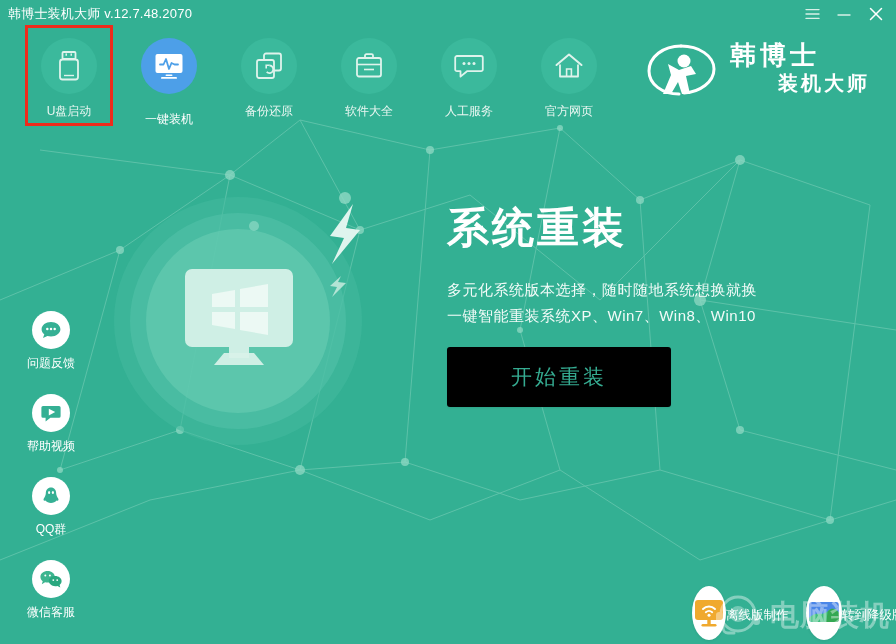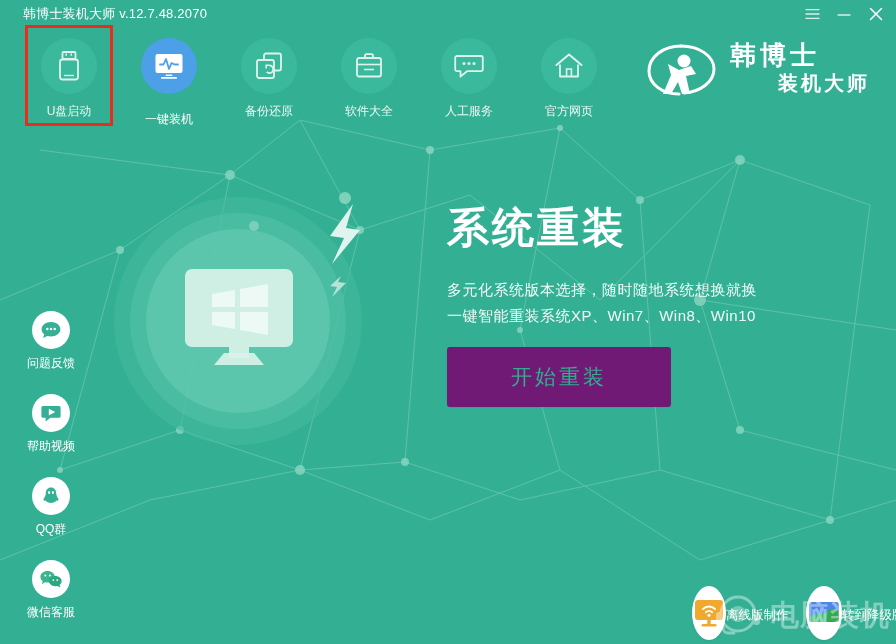--- a/index.html
+++ b/index.html
@@ -18,21 +18,21 @@
 
   
   .bg-net { position:absolute; left:0; top:0; width:896px; height:644px; pointer-events:none; }
 
   
   .titlebar {
     position: absolute; left:0; top:0; width:896px; height:28px;
     display:flex; align-items:center;
   }
   .title-text {
-    margin-left: 23px;
+    margin-left: 8px;
     font-size: 13px; color:#ffffff; letter-spacing:.2px;
     white-space:nowrap;
   }
   .win-ctrls { position:absolute; right:4px; top:0; height:28px; display:flex; align-items:center; }
   .win-btn {
     width:32px; height:28px; display:flex; align-items:center; justify-content:center;
     cursor:pointer;
   }
   .win-btn svg { display:block; }
 
@@ -76,21 +76,21 @@
   
   .hero-copy { position:absolute; left:447px; top:207px; width:420px; }
   .hero-title {
     font-size:42px; font-weight:bold; color:#ffffff; letter-spacing:3px; line-height:1;
   }
   .hero-sub {
     margin-top:28px; font-size:15px; color:#f2fbf8; line-height:1.75; letter-spacing:.5px;
   }
   .cta {
     position:absolute; left:447px; top:347px; width:224px; height:60px;
-    background:#701a75; border-radius:3px;
+    background:#000000; border-radius:3px;
     display:flex; align-items:center; justify-content:center;
     font-size:21px; color:#35ab91; letter-spacing:3px; cursor:pointer;
     box-shadow:0 1px 2px rgba(0,0,0,.06);
   }
 
   
   .dock-left { position:absolute; left:26px; bottom:23px; display:flex; gap:22px;flex-direction:column; }
   .dock-item { width:50px; display:flex; flex-direction:column; align-items:center; cursor:pointer; }
   .dock-circle {
     width:38px; height:38px; border-radius:50%; background:#ffffff;

